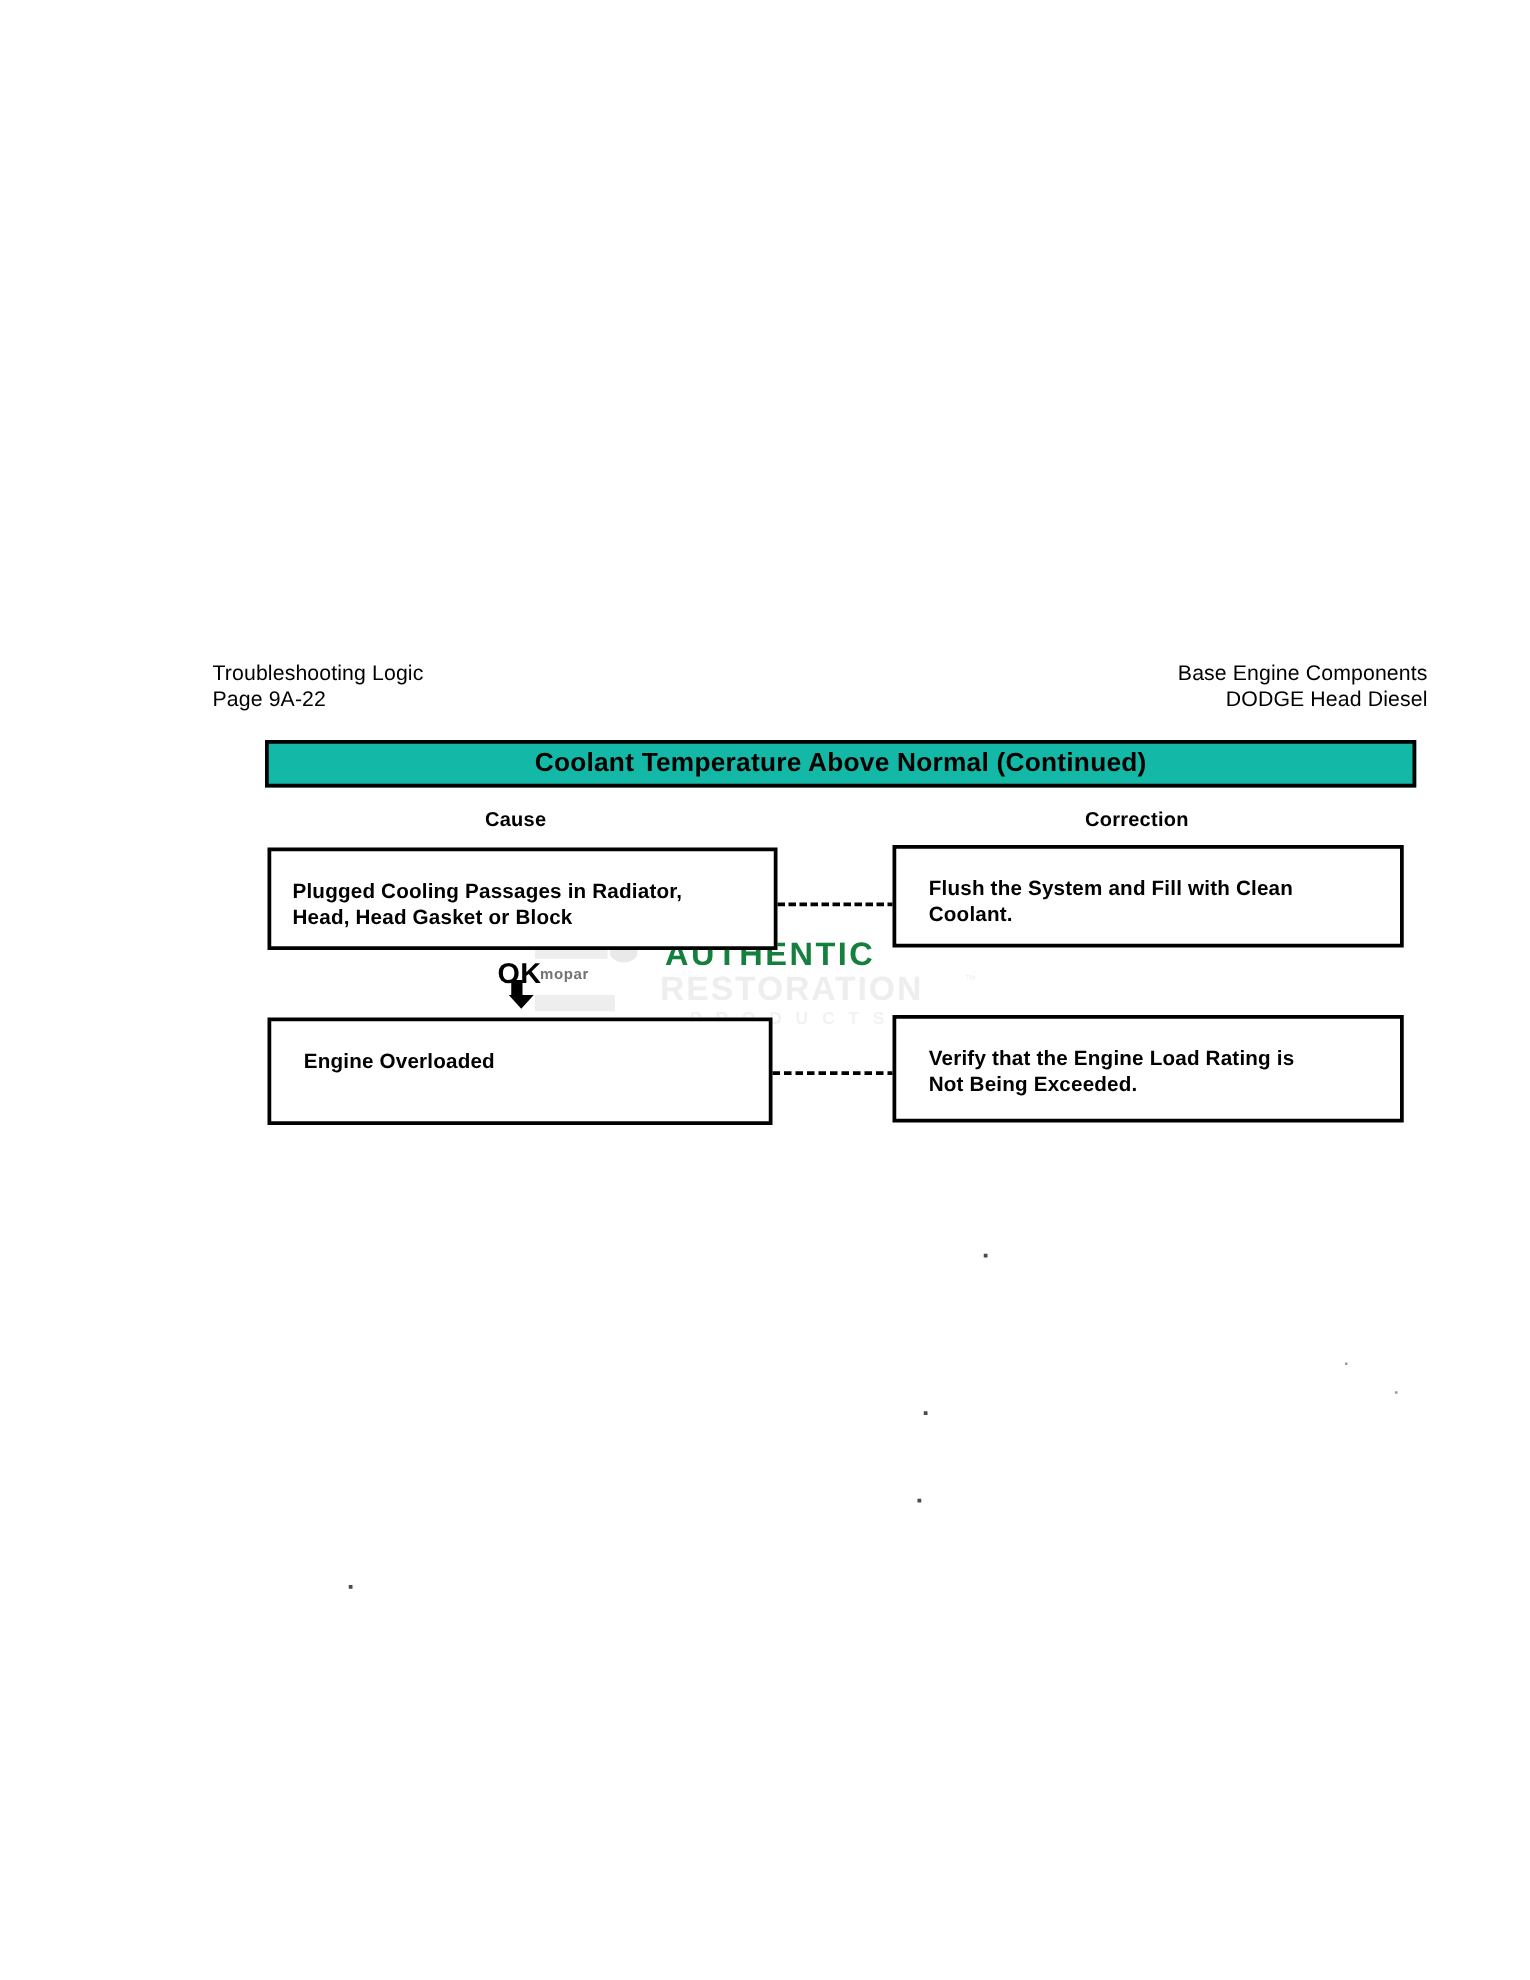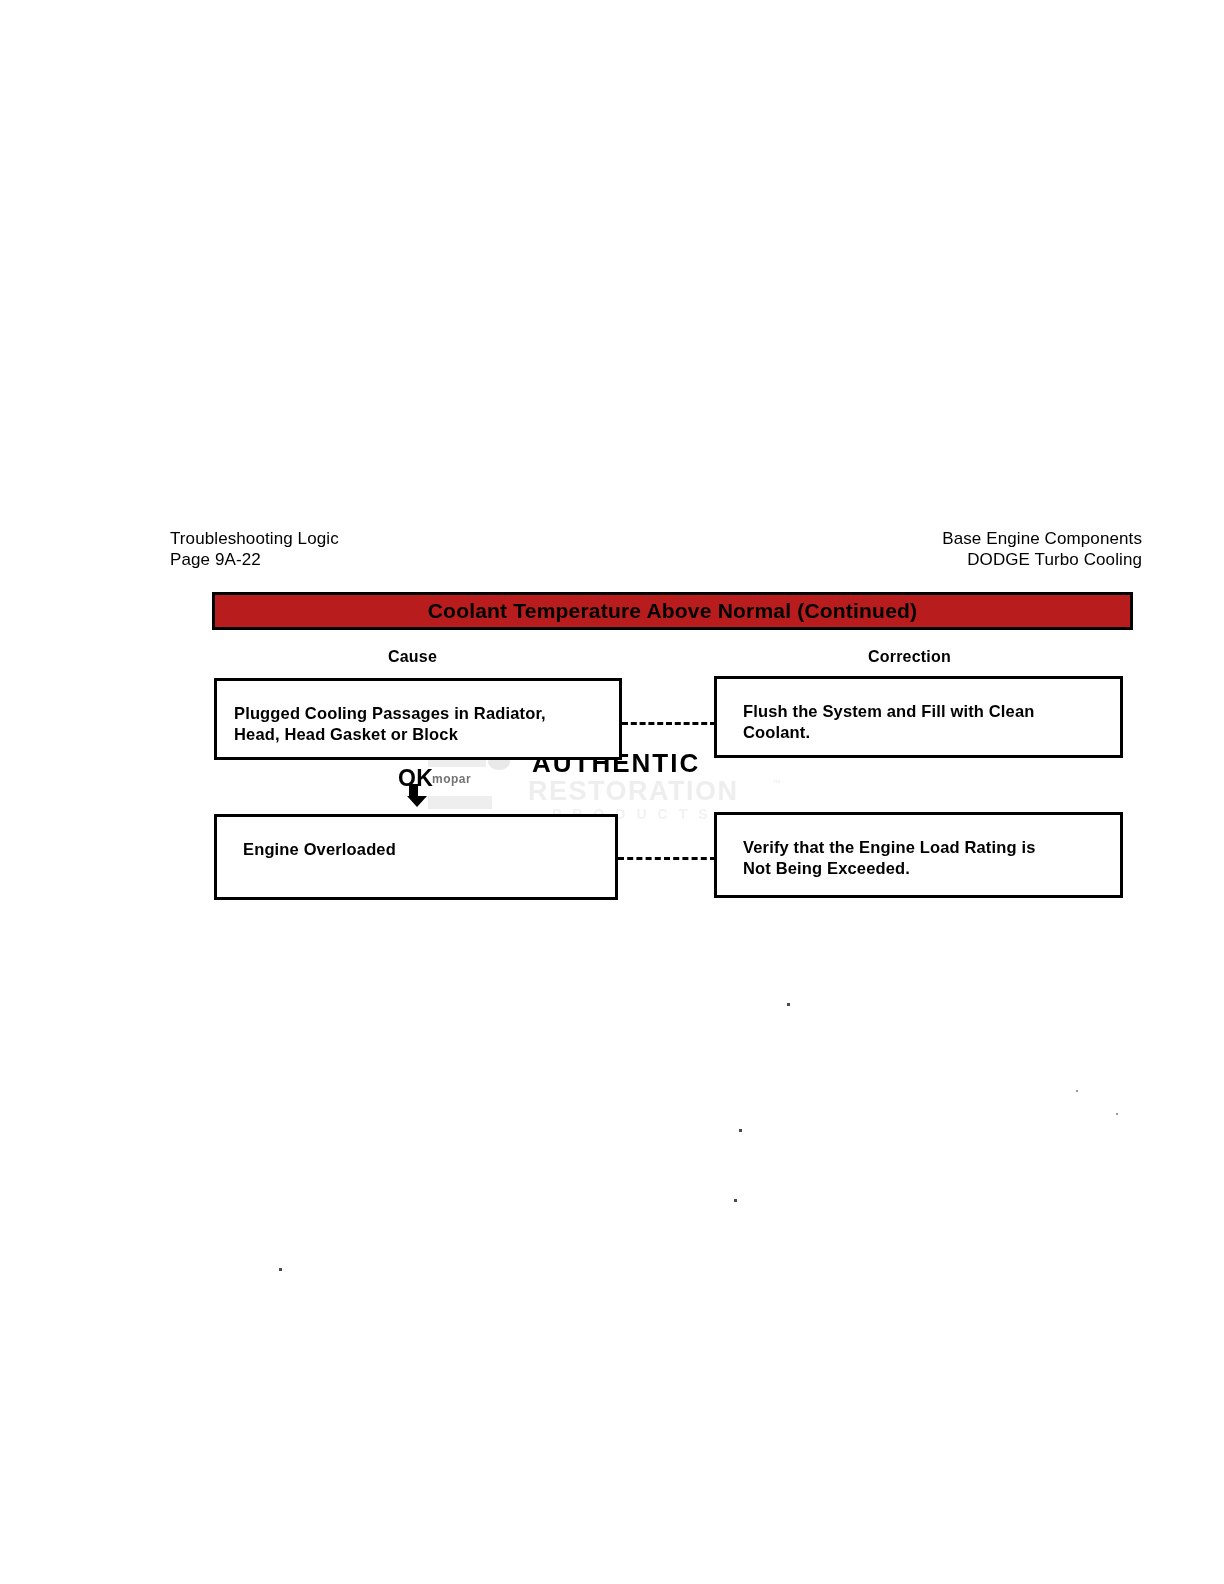--- a/index.html
+++ b/index.html
@@ -48,21 +48,21 @@
 
   
   .title-box {
     position: absolute;
     left: 212px;
     top: 592px;
     width: 921px;
     height: 38px;
     border: 3px solid #000;
     box-sizing: border-box;
-    background: #b91c1c;
+    background: #14b8a6;
     display: flex;
     align-items: center;
     justify-content: center;
   }
   .title-text {
     font-size: 21px;
     font-weight: bold;
     letter-spacing: 0.2px;
     white-space: nowrap;
   }
@@ -177,21 +177,21 @@
     color: #737373;
     letter-spacing: 0.5px;
   }
   .wm-line1 {
     position: absolute;
     left: 104px;
     top: 0px;
     font-size: 26px;
     font-weight: bold;
     letter-spacing: 2px;
-    color: #000000;
+    color: #15803d;
     white-space: nowrap;
   }
   .wm-line2 {
     position: absolute;
     left: 100px;
     top: 28px;
     font-size: 27px;
     font-weight: bold;
     letter-spacing: 1.5px;
     color: #eeeeee;
@@ -229,21 +229,21 @@
 
 <div class="page">
 
   <div class="hdr-left">
     <span class="hdr-line">Troubleshooting Logic</span>
     <span class="hdr-line">Page 9A-22</span>
   </div>
 
   <div class="hdr-right">
     <span class="hdr-line">Base Engine Components</span>
-    <span class="hdr-line">DODGE Turbo Cooling</span>
+    <span class="hdr-line">DODGE Head Diesel</span>
   </div>
 
   <div class="title-box">
     <span class="title-text">Coolant Temperature Above Normal (Continued)</span>
   </div>
 
   <div class="col-caption col-cause">Cause</div>
   <div class="col-caption col-correction">Correction</div>
 
   <div class="watermark">

